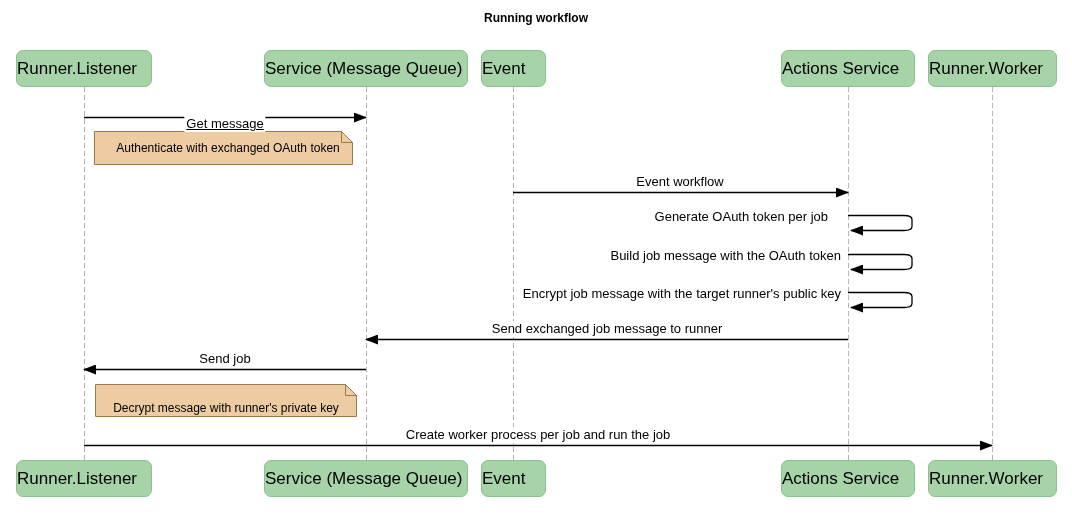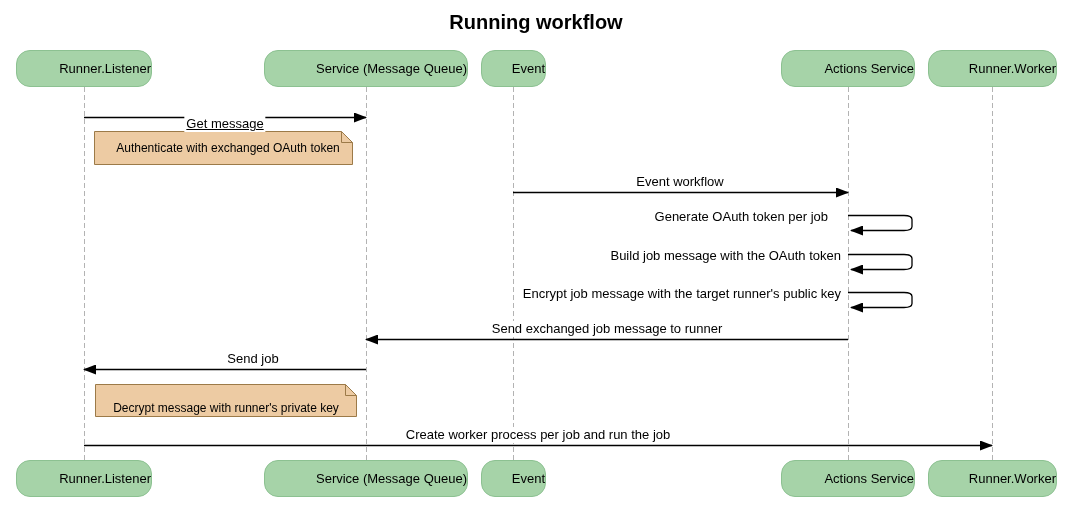--- a/index.html
+++ b/index.html
@@ -23,21 +23,21 @@
     width:1072px;
     height:523px;
     background:var(--background);
     overflow:hidden;
   }
   .title{
     position:absolute;
     left:0; top:11px;
     width:1072px;
     text-align:center;
-    font-size:20px;
+    font-size:12px;
     font-weight:bold;
   }
   .svg-layer{
     position:absolute;
     left:0; top:0;
   }
   .lifeline-path{
     stroke:var(--lifeline);
     stroke-width:1;
     stroke-dasharray:5 3;
@@ -56,25 +56,25 @@
   .note-fold{
     fill:none;
     stroke:var(--note-border);
     stroke-width:1;
   }
   .actor{
     position:absolute;
     height:37px;
     background:var(--participant-fill);
     border:1px solid var(--participant-border);
-    border-radius:14px;
+    border-radius:7px;
     display:flex;
     align-items:center;
-    justify-content:flex-end;
-    font-size:13px;
+    justify-content:flex-start;
+    font-size:17px;
     white-space:nowrap;
   }
   .msg-label{
     position:absolute;
     transform:translateX(-50%);
     font-size:13px;
     line-height:16px;
     white-space:nowrap;
     background:var(--background);
     padding:0 2px;
@@ -165,19 +165,19 @@
   <div class="actor" style="left:928px; top:460px; width:129px;">
       <span>Runner.Worker</span>
     </div>
 
   <div class="msg-label" style="left:225px; top:116px;text-decoration:underline;">Get message</div>
   <div class="msg-label" style="left:680px; top:174px;">Event workflow</div>
   <div class="self-label" style="right:242px; top:209px;">Generate OAuth token per job</div>
   <div class="self-label" style="right:229px; top:248px;">Build job message with the OAuth token</div>
   <div class="self-label" style="right:229px; top:286px;">Encrypt job message with the target runner's public key</div>
   <div class="msg-label" style="left:607px; top:321px;">Send exchanged job message to runner</div>
-  <div class="msg-label" style="left:225px; top:351px;margin-left:28px;">Send job</div>
+  <div class="msg-label" style="left:225px; top:351px;">Send job</div>
   <div class="msg-label" style="left:538px; top:427px;">Create worker process per job and run the job</div>
 
   <div class="note-label" style="left:94px; top:131px; width:268px; height:34px;">Authenticate with exchanged OAuth token</div>
   <div class="note-label" style="left:95px; top:384px; width:262px; height:47px;">Decrypt message with runner's private key</div>
 
 </div>
 
 </body></html>

